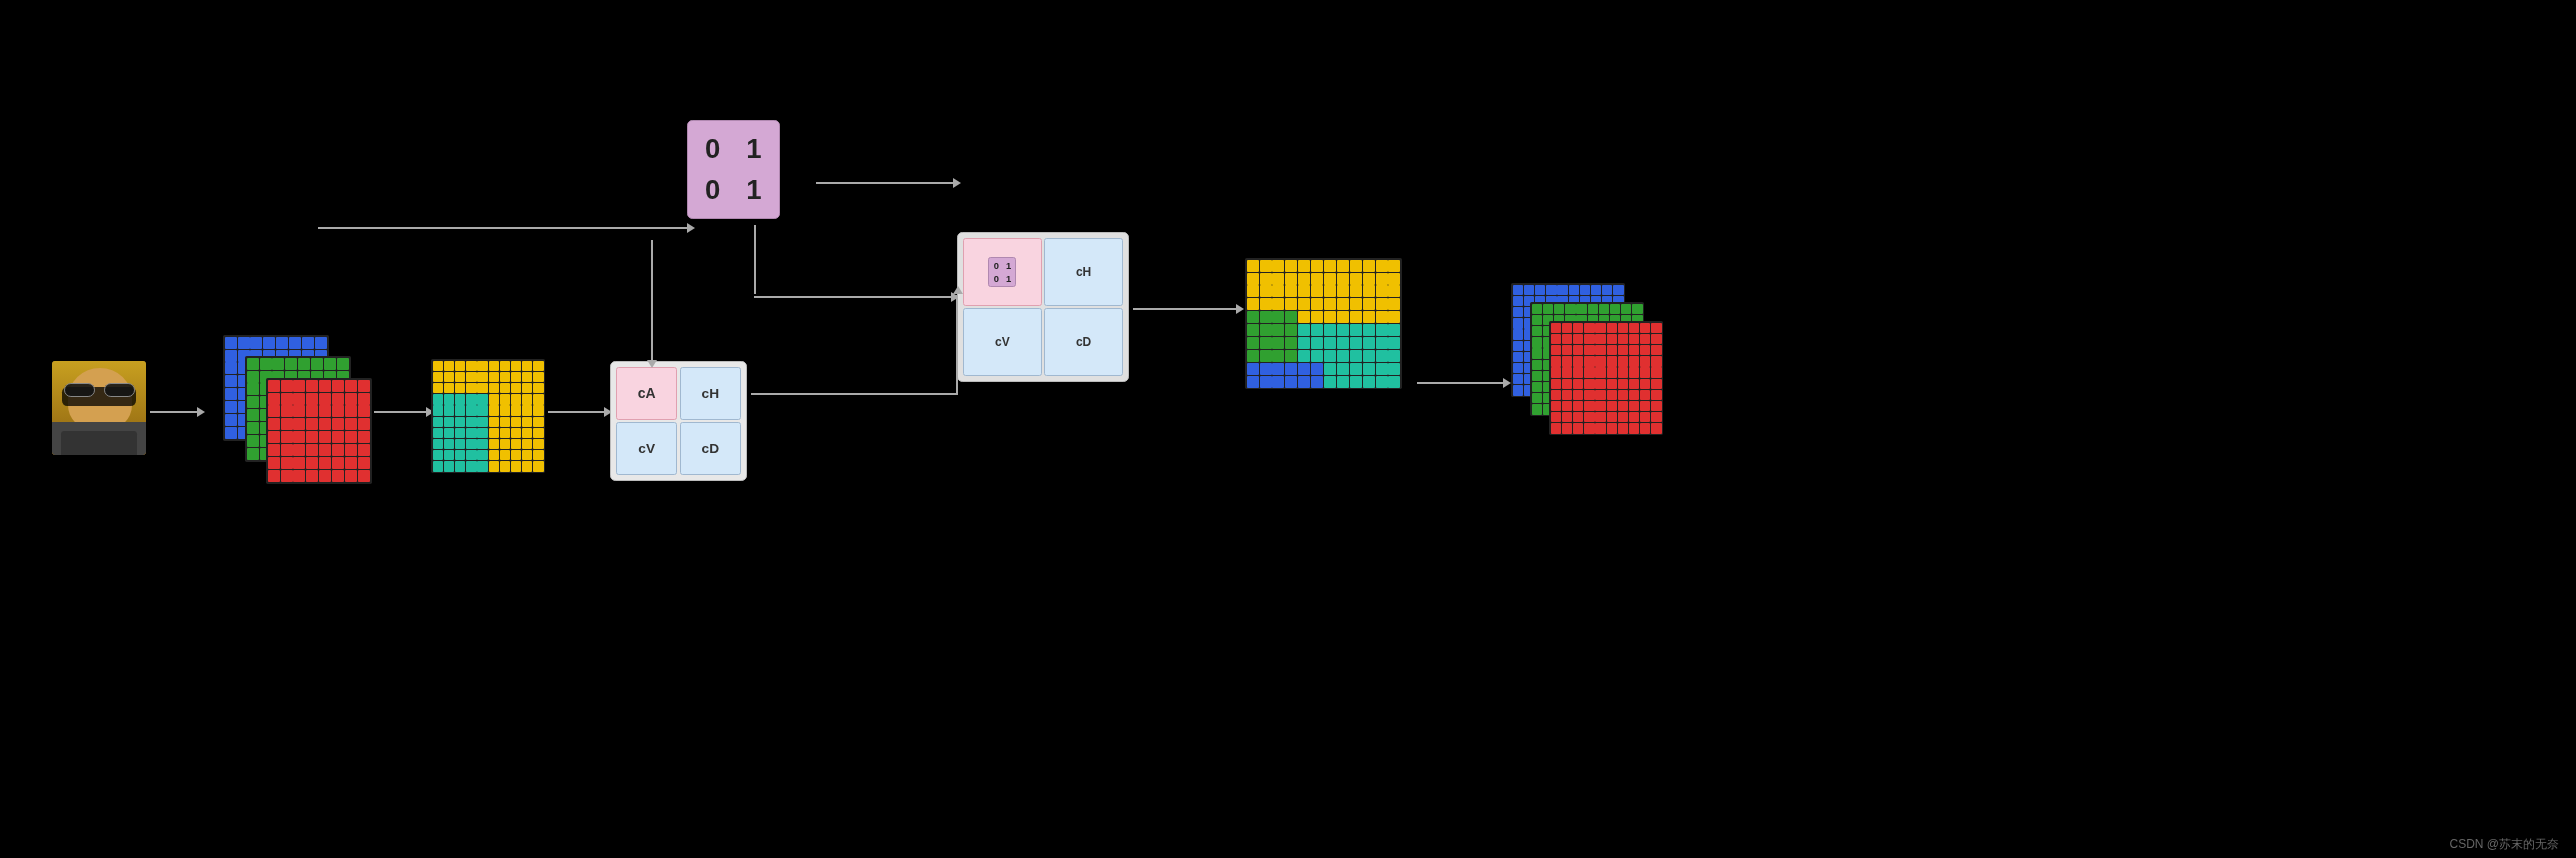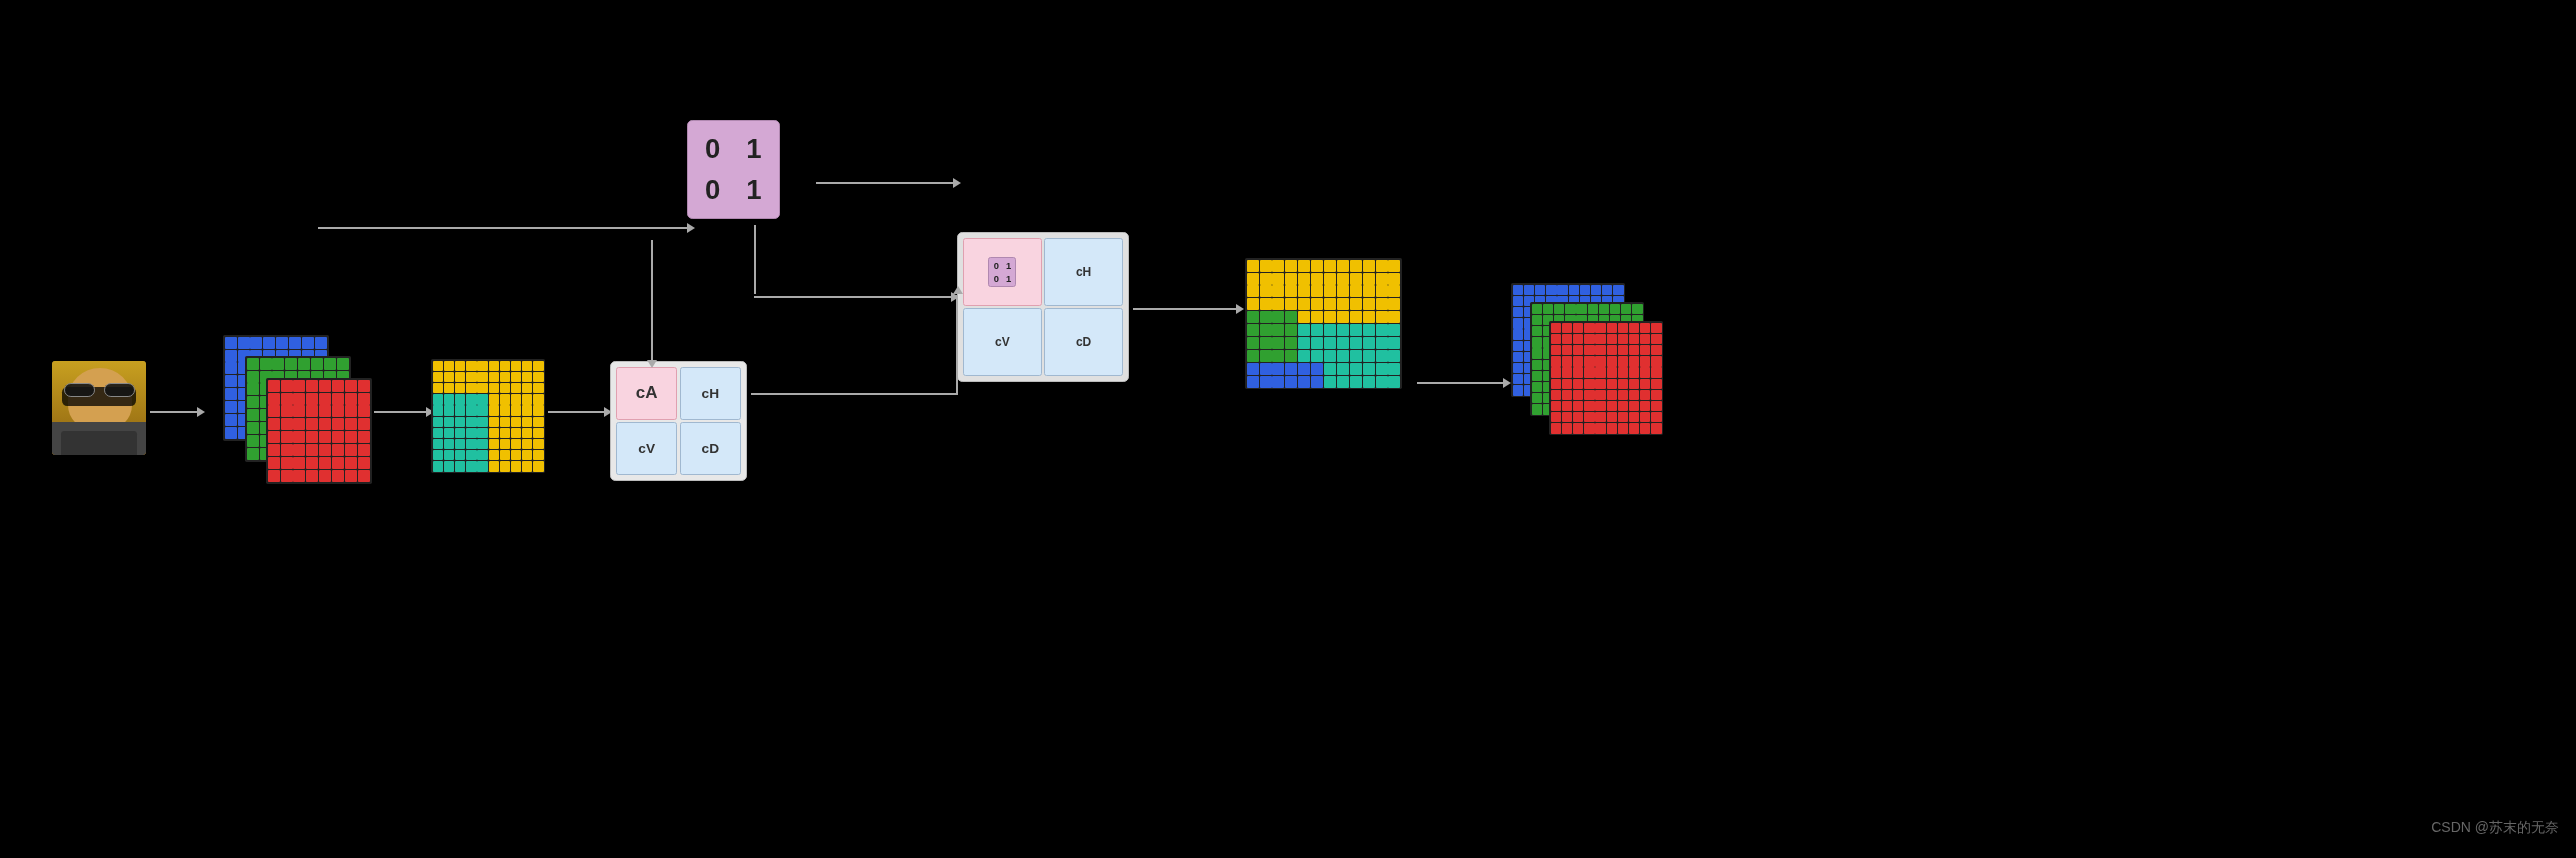--- a/index.html
+++ b/index.html
@@ -368,21 +368,21 @@
     <div style="width:369px;height:1.7px;background:#aaa;"></div>
     <div style="width:0;height:0;border-top:5.2px solid transparent;border-bottom:5.2px solid transparent;border-left:8.6px solid #aaa;"></div>
   </div>
 
   <div style="position:absolute; left:548px; top:407px; display:flex; align-items:center;">
     <div style="width:56px;height:1.7px;background:#aaa;"></div>
     <div style="width:0;height:0;border-top:5.2px solid transparent;border-bottom:5.2px solid transparent;border-left:8.6px solid #aaa;"></div>
   </div>
 
   <div style="position:absolute; left:610px; top:361px; width:137px; height:120px; background:#e8e8e8; border:1.3px solid #bbb; border-radius:5.2px; display:grid; grid-template-columns:1fr 1fr; grid-template-rows:1fr 1fr; gap:2.6px; padding:5.2px;">
-    <div style="background:#f9d4e0;border:0.9px solid #e0a0b0;border-radius:2.6px;display:flex;align-items:center;justify-content:center;font-size:17px;font-weight:bold;color:#333;">cA</div>
+    <div style="background:#f9d4e0;border:0.9px solid #e0a0b0;border-radius:2.6px;display:flex;align-items:center;justify-content:center;font-size:14px;font-weight:bold;color:#333;">cA</div>
     <div style="background:#d4e8f9;border:0.9px solid #a0b8d0;border-radius:2.6px;display:flex;align-items:center;justify-content:center;font-size:13.7px;font-weight:bold;color:#333;">cH</div>
     <div style="background:#d4e8f9;border:0.9px solid #a0b8d0;border-radius:2.6px;display:flex;align-items:center;justify-content:center;font-size:13.7px;font-weight:bold;color:#333;">cV</div>
     <div style="background:#d4e8f9;border:0.9px solid #a0b8d0;border-radius:2.6px;display:flex;align-items:center;justify-content:center;font-size:13.7px;font-weight:bold;color:#333;">cD</div>
   </div>
 
   <div style="position:absolute; left:647px; top:240px; display:flex; flex-direction:column; align-items:center;">
     <div style="width:1.7px;height:120px;background:#aaa;"></div>
     <div style="width:0;height:0;border-left:5.2px solid transparent;border-right:5.2px solid transparent;border-top:8.6px solid #aaa;"></div>
   </div>
 
@@ -896,16 +896,16 @@
           <div class="pg-cell c-red"></div>
           <div class="pg-cell c-red"></div>
           <div class="pg-cell c-red"></div>
           <div class="pg-cell c-red"></div>
           <div class="pg-cell c-red"></div>
           <div class="pg-cell c-red"></div>
       </div>
     </div>
   </div>
 
-  <div style="position:absolute;bottom:22px;right:17px;color:#666;font-size:14px;">CSDN @苏末的无奈</div>
+  <div style="position:absolute;bottom:6px;right:17px;color:#666;font-size:12px;">CSDN @苏末的无奈</div>
 
 </div>
 
 
 </body></html>

